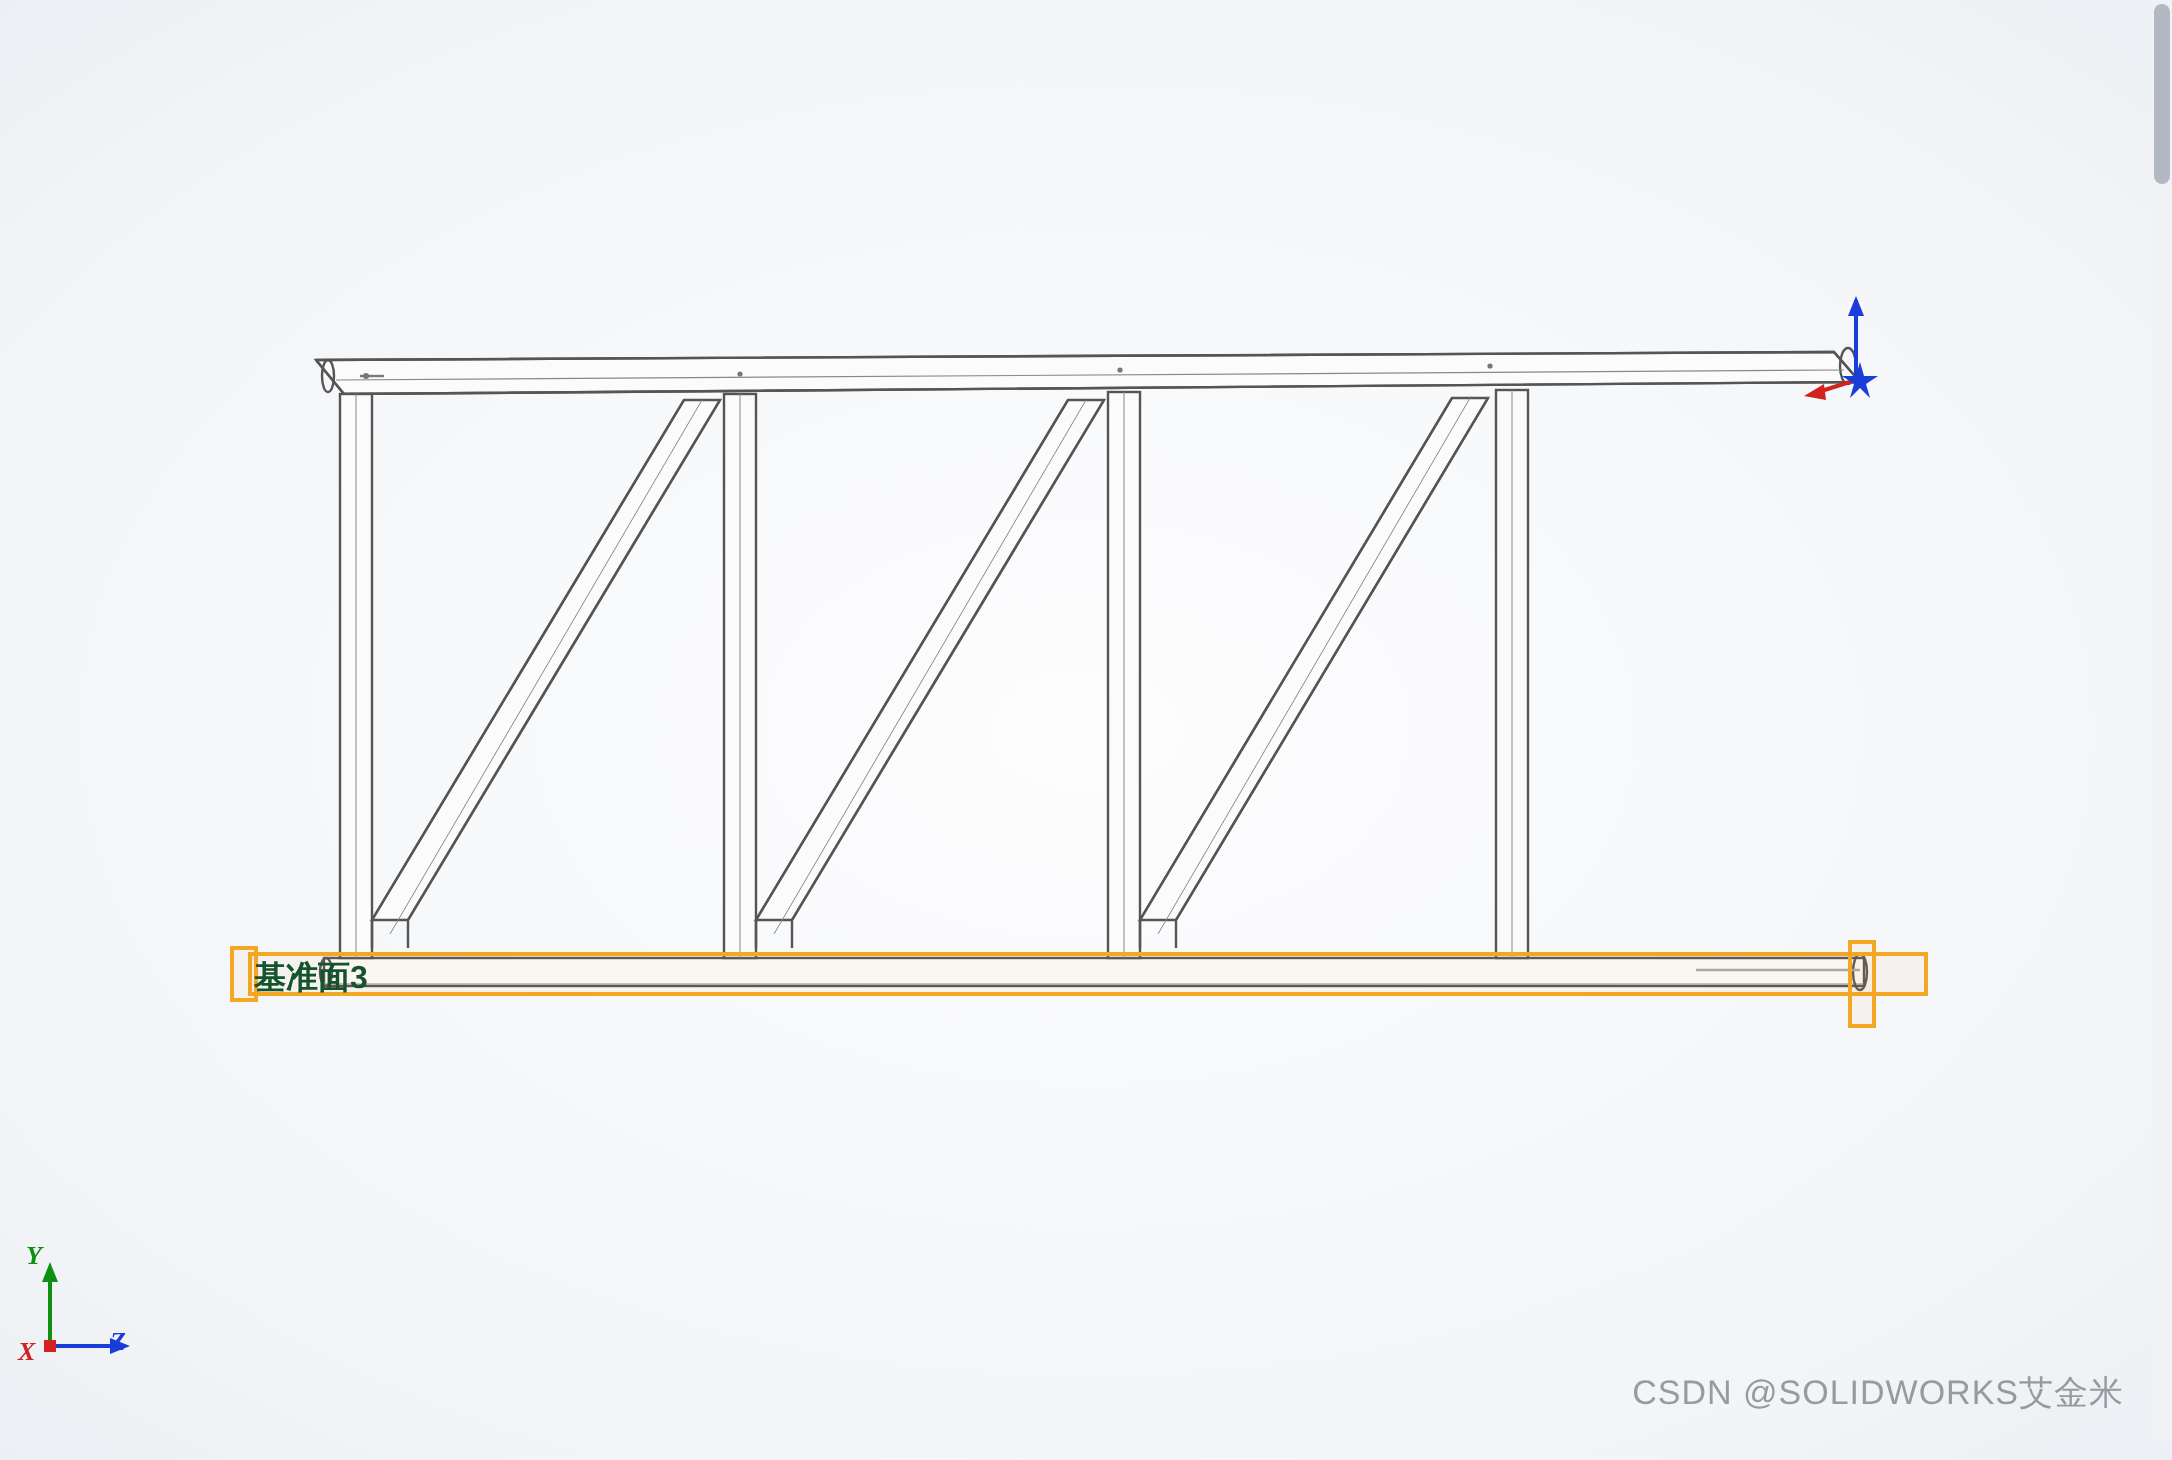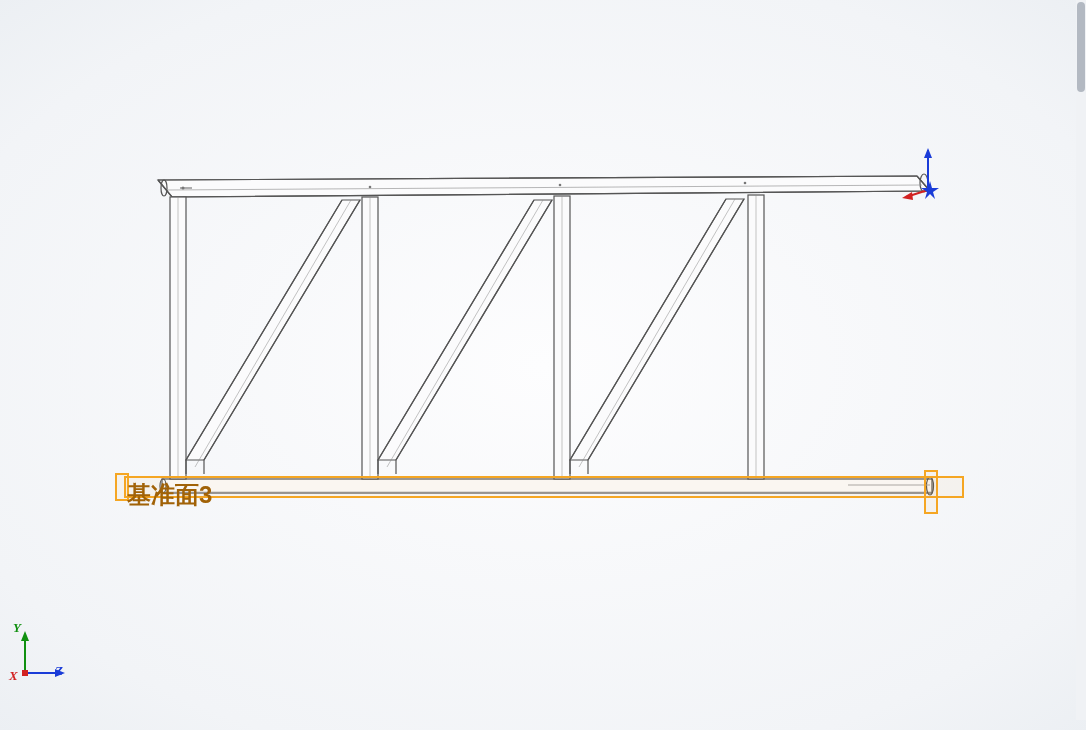--- a/index.html
+++ b/index.html
@@ -41,23 +41,23 @@
       background: rgba(245,166,35,0.05);
     }
     .sel-end {
       position: absolute;
       width: 14px;
       border: 2px solid #f5a623;
       background: rgba(245,166,35,0.05);
     }
     .plane-label {
       position: absolute;
-      font-size: 24px;
+      font-size: 16px;
       font-weight: 700;
-      color: #a16207;
+      color: #14532d;
       white-space: nowrap;
     }
     .triad {
       position: absolute;
       left: 13px;
       bottom: 35px;
       width: 50px;
       height: 60px;
     }
     .axis-lbl {
@@ -160,17 +160,18 @@
       <polygon points="12,6 8,16 16,16" fill="#109010"></polygon>
       <line x1="12" y1="48" x2="48" y2="48" stroke="#1a3cd8" stroke-width="2"></line>
       <polygon points="52,48 42,44 42,52" fill="#1a3cd8"></polygon>
       <rect x="9" y="45" width="6" height="6" fill="#d22222"></rect>
     </svg>
     <span class="axis-lbl" style="left:0px; top:-5px; color:#109010;">Y</span>
     <span class="axis-lbl" style="left:42px; top:38px; color:#1a3cd8;">Z</span>
     <span class="axis-lbl" style="left:-4px; top:43px; color:#d22222;">X</span>
   </div>
 
+  <div class="watermark">CSDN @SOLIDWORKS艾金米</div>
 </div>
 
 <div class="scrollbar-v">
   <div class="scrollbar-thumb"></div>
 </div>
 
 </body></html>

